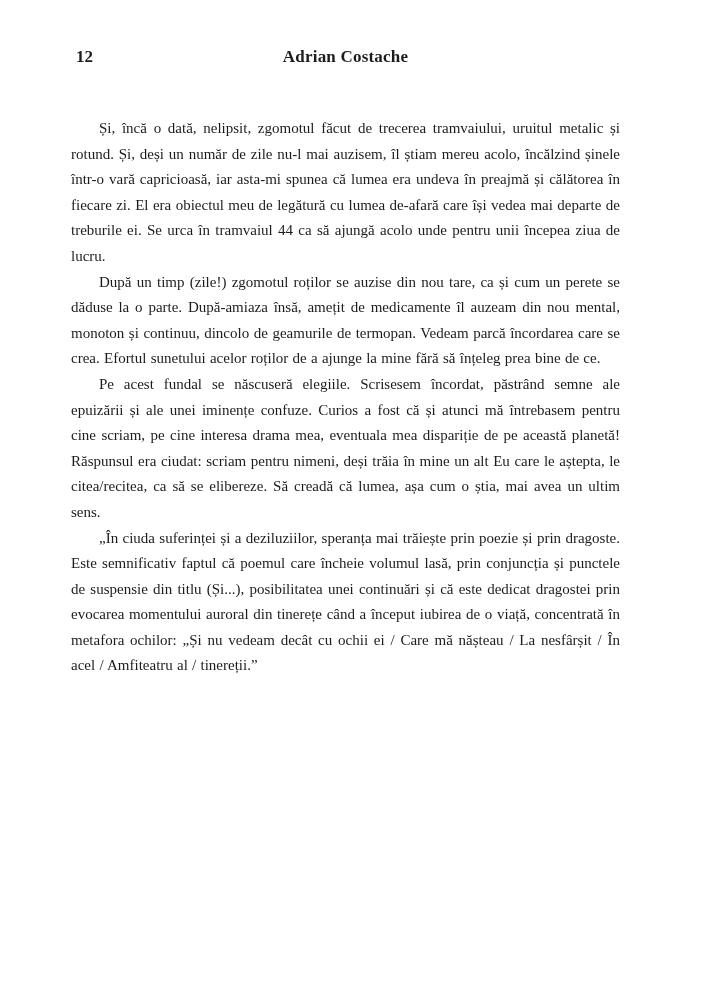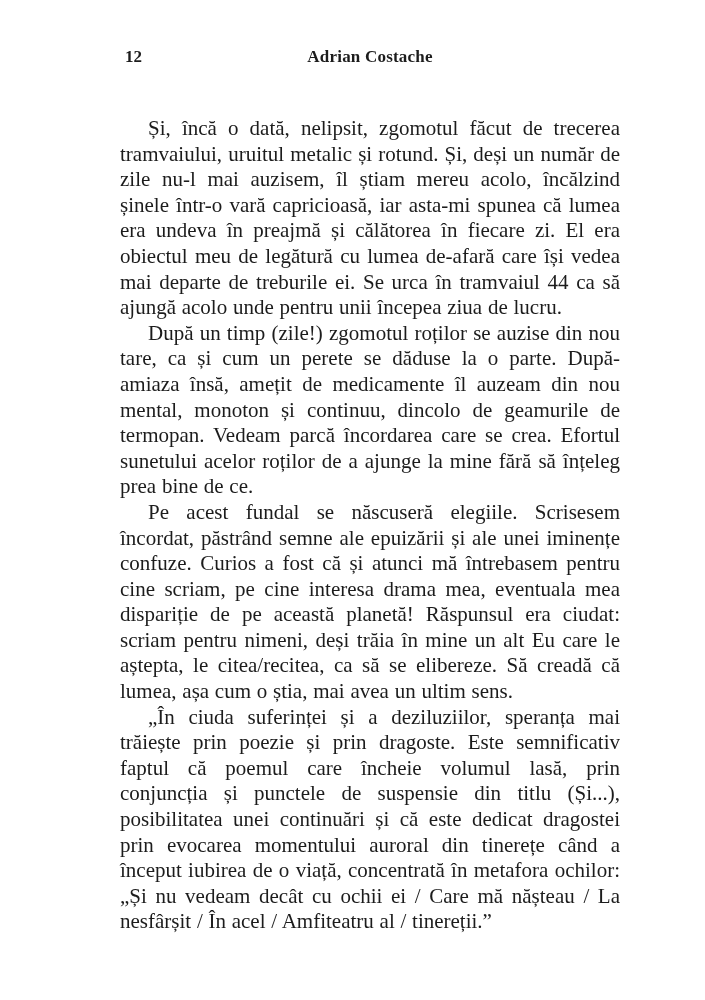--- a/index.html
+++ b/index.html
@@ -6,21 +6,21 @@
     margin: 0;
     padding: 0;
     background: #ffffff;
   }
   .page {
     position: relative;
     width: 705px;
     height: 1000px;
     background: #ffffff;
     box-sizing: border-box;
-    padding: 46px 85px 0 120px;
+    padding: 46px 85px 0 71px;
     font-family: "Liberation Serif", "DejaVu Serif", serif;
     color: #1c1c1c;
     overflow: hidden;
   }
   .running-head {
     position: relative;
     height: 22px;
     margin-bottom: 48px;
     font-size: 17px;
     font-weight: bold;
@@ -32,21 +32,21 @@
     top: 0;
   }
   .head-title {
     display: block;
     text-align: center;
     letter-spacing: 0.2px;
   }
   .body-text p {
     margin: 0;
     padding: 0;
-    font-size: 21px;
+    font-size: 15px;
     line-height: 25.6px;
     text-align: justify;
     text-indent: 28px;
     word-spacing: 0.5px;
   }
 </style>
 </head>
 <body>
 
 <div class="page">

